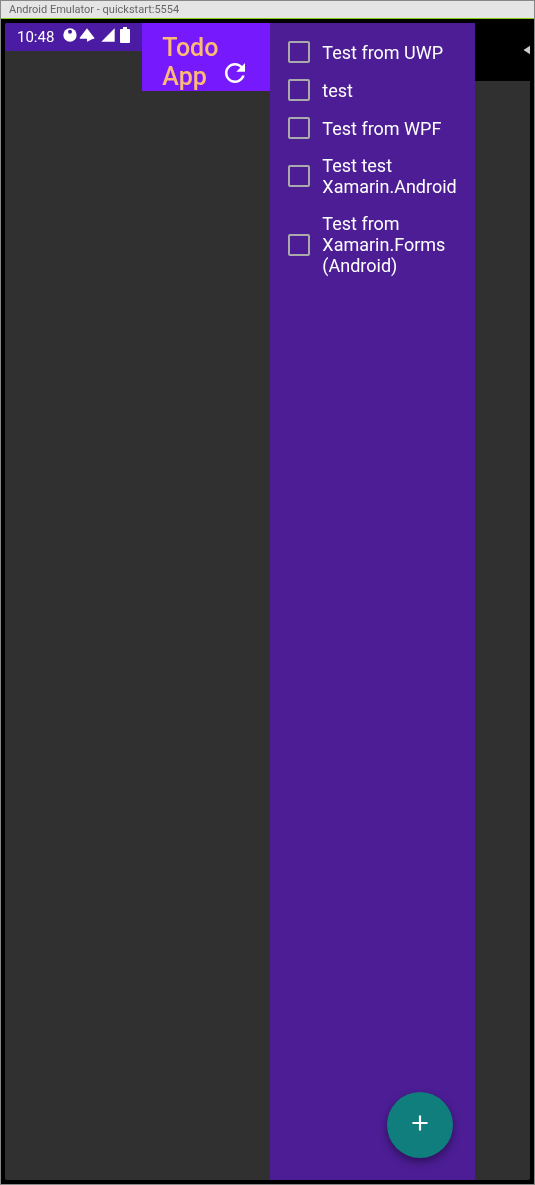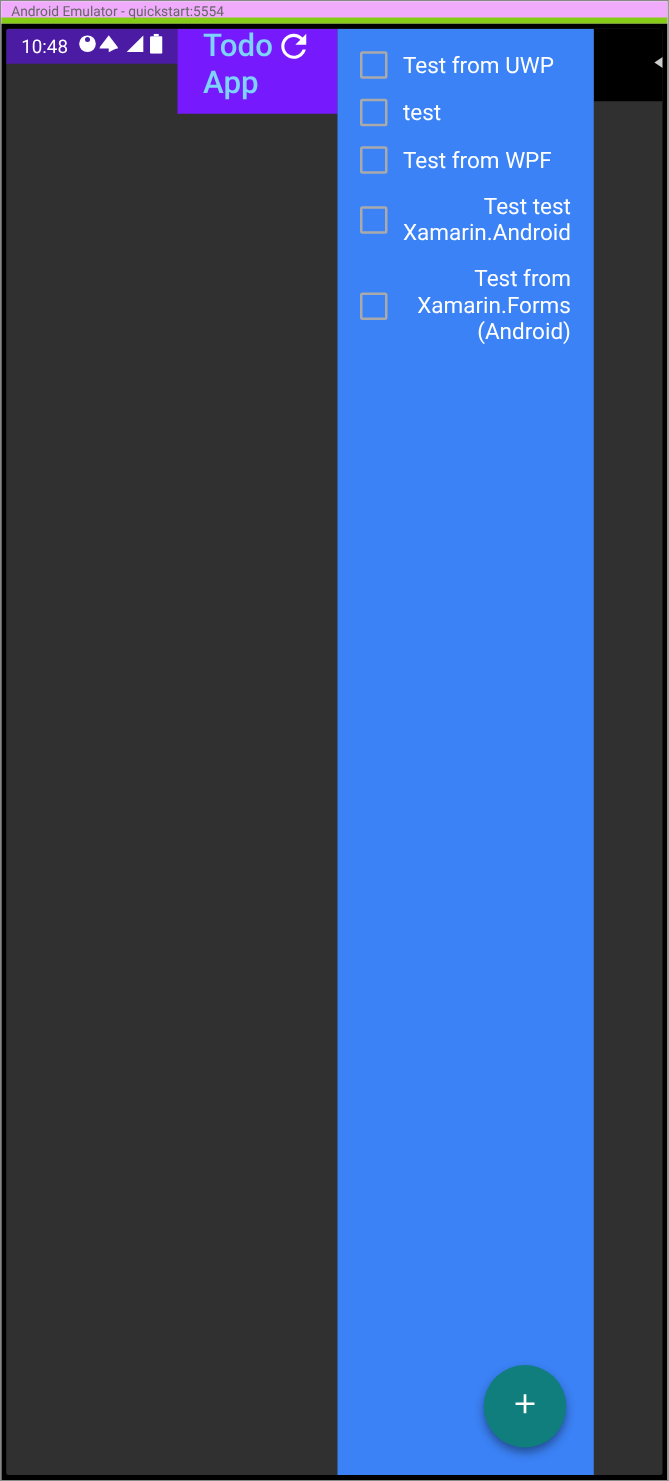--- a/index.html
+++ b/index.html
@@ -9,22 +9,22 @@
     }
     body {
       font-family: Roboto, Arial, sans-serif;
       background: #fff;
       width: 535px;
       height: 1185px;
       overflow: hidden;
       border: 1px solid #888;
     }
     .window-chrome {
-      background: #f0abfc;
-      border-bottom: 5px solid #84cc16;
+      background: #e5e5e5;
+      border-bottom: 1px solid #84cc16;
       padding: 2px 8px;
       font-size: 11px;
       color: #666;
       height: 18px;
     }
     .device-frame {
       width: 100%;
       height: calc(100% - 18px);
       background: #000;
       padding: 4px;
@@ -56,43 +56,42 @@
     }
     .status-right {
       display: flex;
       align-items: center;
       gap: 4px;
     }
     .app-bar {
       background: #7719fd;
       height: 68px;
       display: flex;
-      align-items: flex-start;
+      align-items: flex-end;
       justify-content: space-between;
       padding: 0 20px;
-      color: #7dd3fc;
+      color: #fdba74;
     }
     .app-title {
       font-size: 25px;
       font-weight: 500;
     }
     .refresh-btn {
       width: 32px;
       height: 32px;
       cursor: pointer;
       display: flex;
       align-items: center;
       justify-content: center;
     }
     .content {
       flex: 1;
-      background: #3b82f6;
+      background: #4c1d95;
       padding: 10px 8px;
       position: relative;
-      text-align: right;
     }
     .todo-item {
       display: flex;
       align-items: center;
       gap: 12px;
       padding: 8px 10px;
       cursor: pointer;
     }
     .checkbox {
       width: 22px;

